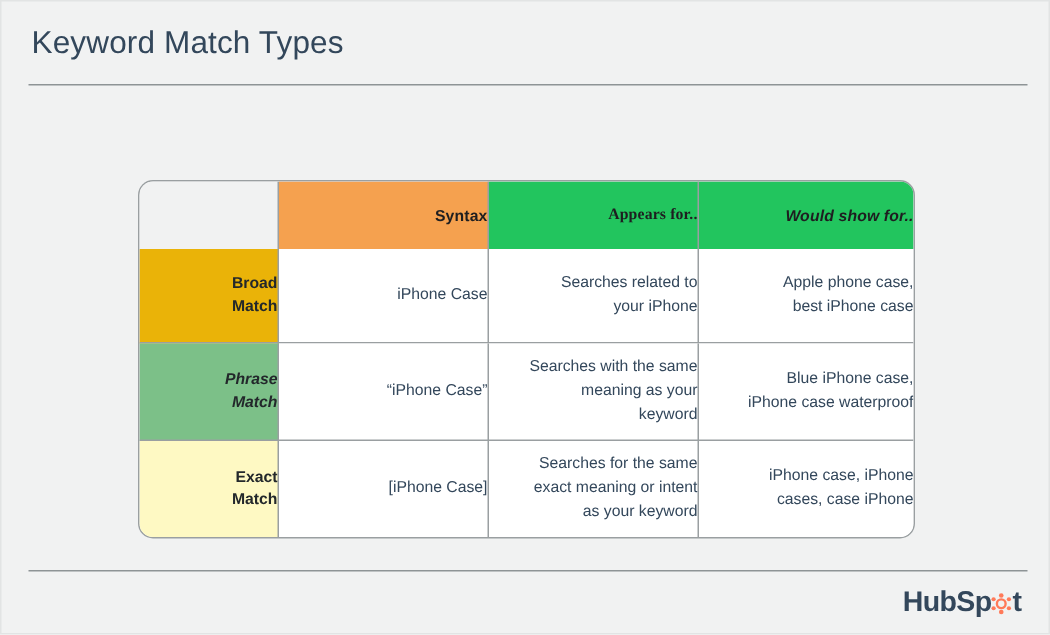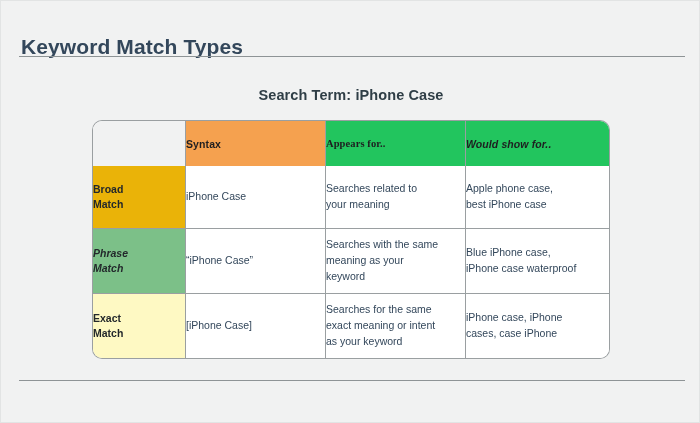--- a/index.html
+++ b/index.html
@@ -21,25 +21,24 @@
     box-sizing: border-box;
     border: 1px solid #e2e4e4;
   }
 
   
   #page-title {
     position: absolute;
     left: 20px;
     top: 16px;
     font-size: 21px;
-    font-weight: bold;
+    font-weight: normal;
     color: #33475b;
     letter-spacing: 0.1px;
     white-space: nowrap;
-    margin-top: 18px;
   }
   #top-divider {
     position: absolute;
     left: 18px;
     top: 55px;
     width: 666px;
     height: 0;
     border-top: 1px solid #8e9496;
   }
 
@@ -69,21 +68,21 @@
     overflow: hidden;
     box-shadow: 0 0 0 1px #9a9fa1;
     background: #ffffff;
   }
   #match-table td, #match-table th {
     padding: 0;
     margin: 0;
     border-right: 1px solid #9a9fa1;
     border-bottom: 1px solid #9a9fa1;
     vertical-align: middle;
-    text-align: left;
+    text-align: right;
     box-sizing: border-box;
   }
   #match-table tr > *:last-child { border-right: none; }
   #match-table tr:last-child > * { border-bottom: none; }
 
   .col-label  { width: 93px; }
   .col-syntax { width: 140px; }
   .col-appears{ width: 140px; }
   .col-would  { width: 143px; }
 
@@ -154,21 +153,20 @@
 </style>
 </head>
 <body>
 
 <div id="canvas">
 
   <div id="page-title">Keyword Match Types</div>
 
   <div id="top-divider"></div>
 
-  <div id="subtitle">Search Term: iPhone Case</div>
 
   <table id="match-table">
     <colgroup>
       <col class="col-label">
       <col class="col-syntax">
       <col class="col-appears">
       <col class="col-would">
     </colgroup>
     <thead>
       <tr>
@@ -181,21 +179,21 @@
     <tbody>
 
       <tr class="r-broad">
         <td class="rowlabel lbl-broad">
           <div>Broad</div>
           <div>Match</div>
         </td>
         <td>iPhone Case</td>
         <td>
           <div>Searches related to</div>
-          <div>your meaning</div>
+          <div>your iPhone</div>
         </td>
         <td>
           <div>Apple phone case,</div>
           <div>best iPhone case</div>
         </td>
       </tr>
 
       <tr class="r-phrase">
         <td class="rowlabel lbl-phrase">
           <div>Phrase</div>
@@ -228,14 +226,29 @@
           <div>iPhone case, iPhone</div>
           <div>cases, case iPhone</div>
         </td>
       </tr>
 
     </tbody>
   </table>
 
   <div id="bottom-divider"></div>
 
+  <div id="hubspot-logo">
+    <span class="hs-word">HubSp</span>
+    <span class="hs-sprocket">
+      <svg viewBox="0 0 32 32" width="15" height="15" aria-hidden="true">
+        <circle cx="16" cy="16" r="6.2" fill="none" stroke="#ff7a59" stroke-width="3.4"></circle>
+        <circle cx="16" cy="4.2" r="3.3" fill="#ff7a59"></circle>
+        <circle cx="16" cy="27.8" r="3.3" fill="#ff7a59"></circle>
+        <circle cx="5.1" cy="9.6" r="3.0" fill="#ff7a59"></circle>
+        <circle cx="26.9" cy="9.6" r="3.0" fill="#ff7a59"></circle>
+        <circle cx="5.1" cy="22.4" r="3.0" fill="#ff7a59"></circle>
+        <circle cx="26.9" cy="22.4" r="3.0" fill="#ff7a59"></circle>
+      </svg>
+    </span>
+    <span class="hs-word">t</span>
+  </div>
 
 </div>
 
 </body></html>

